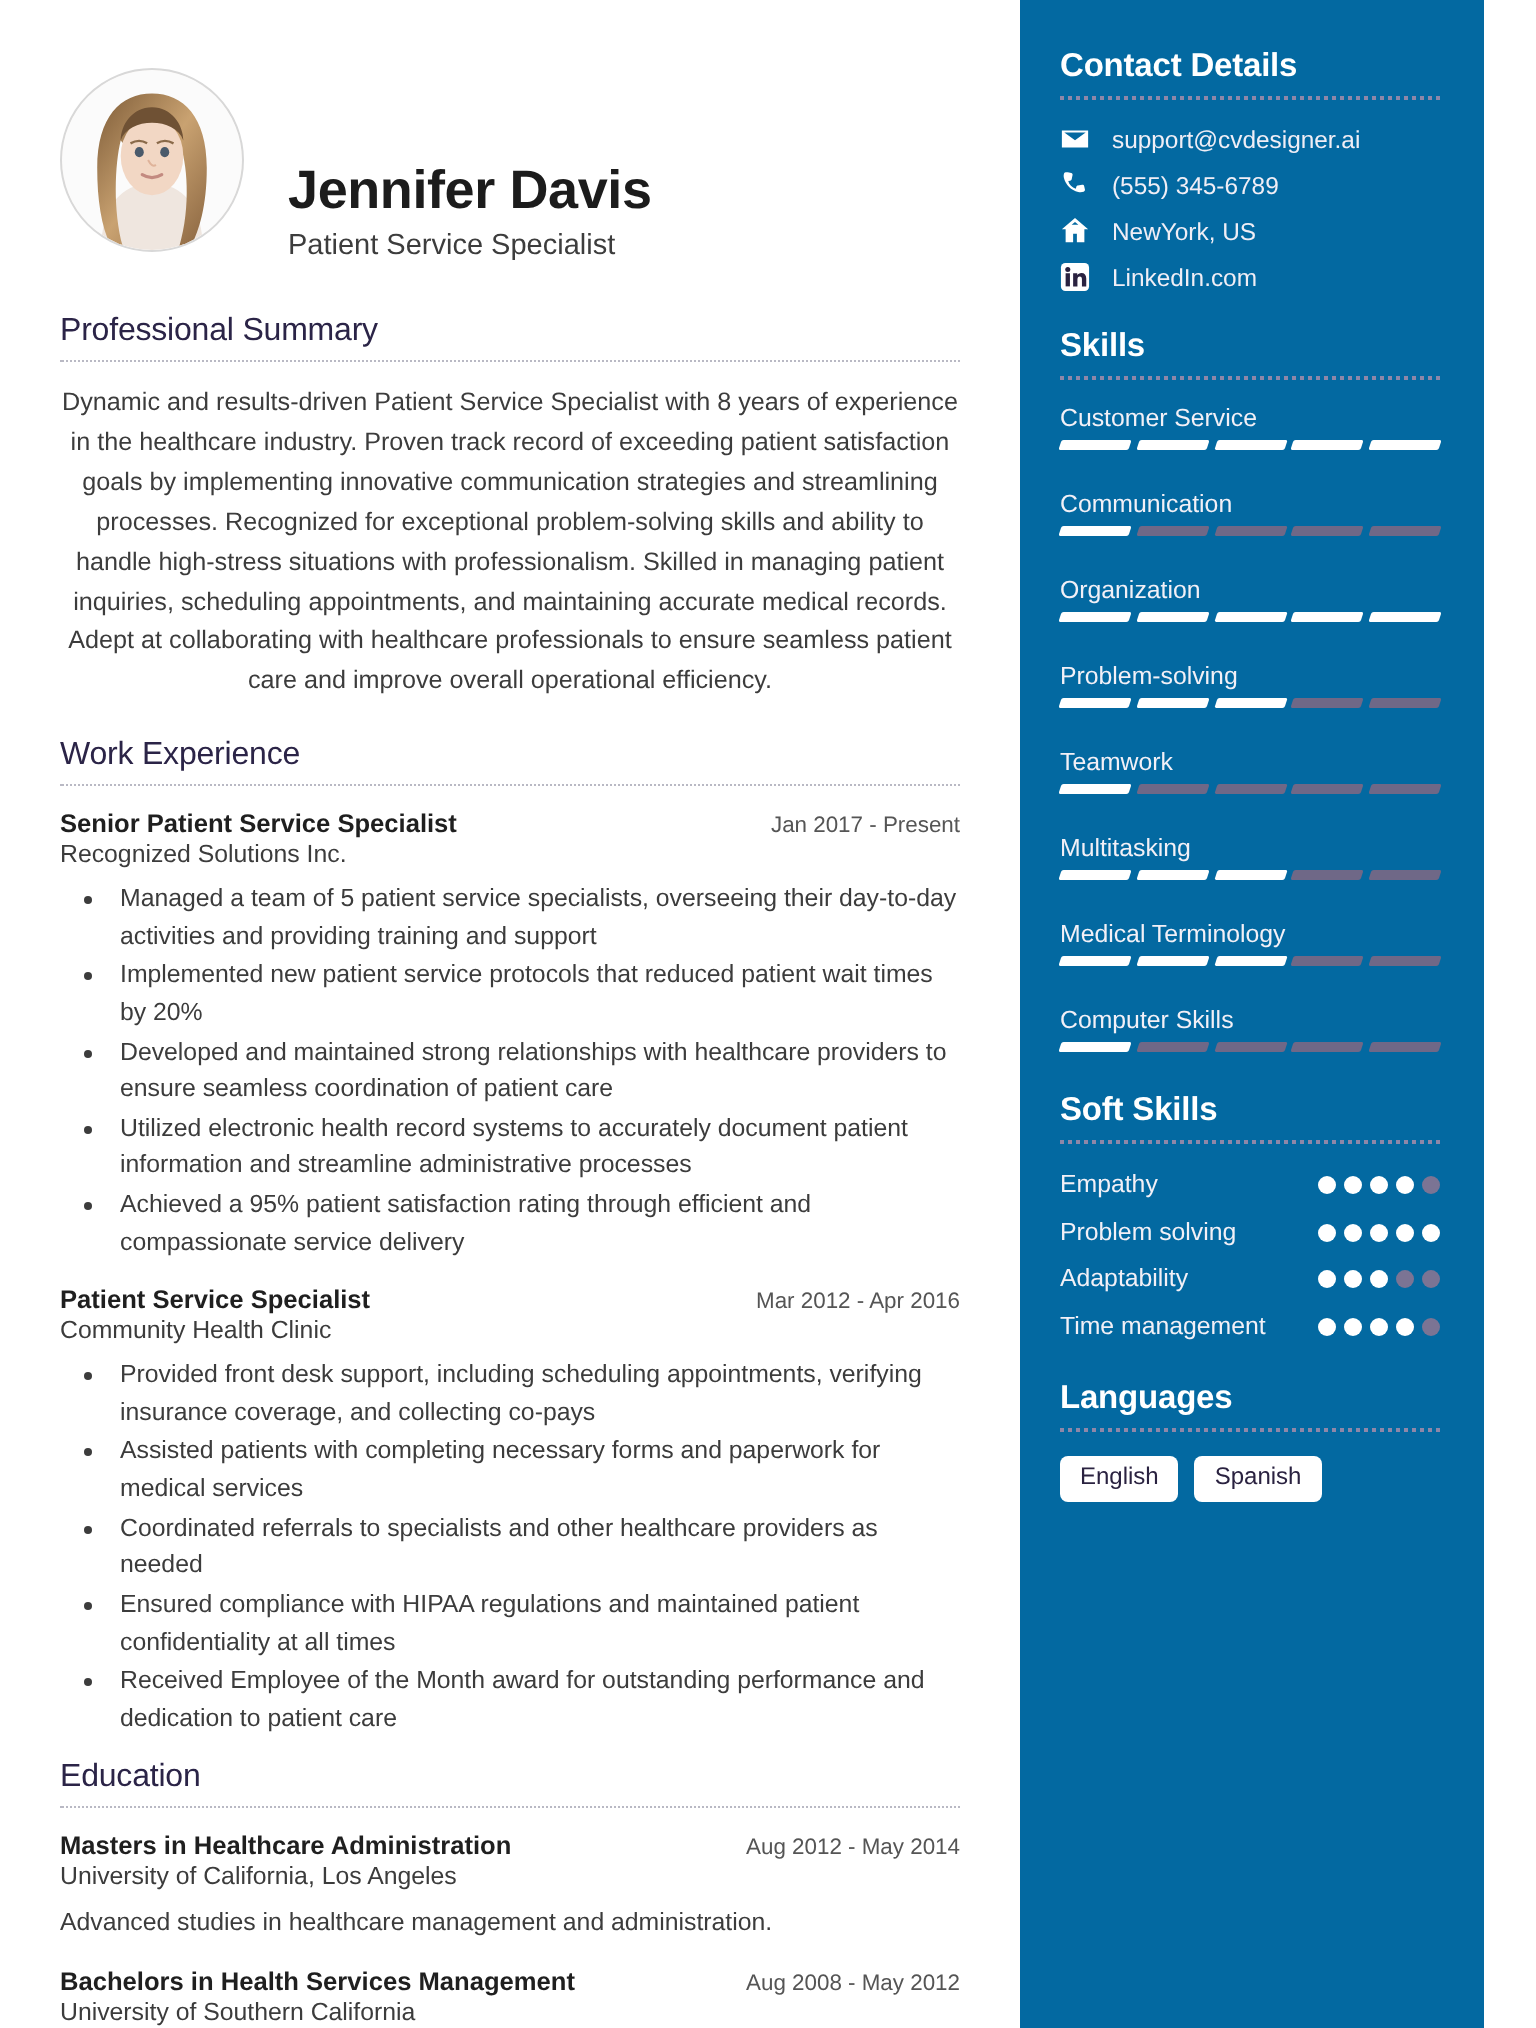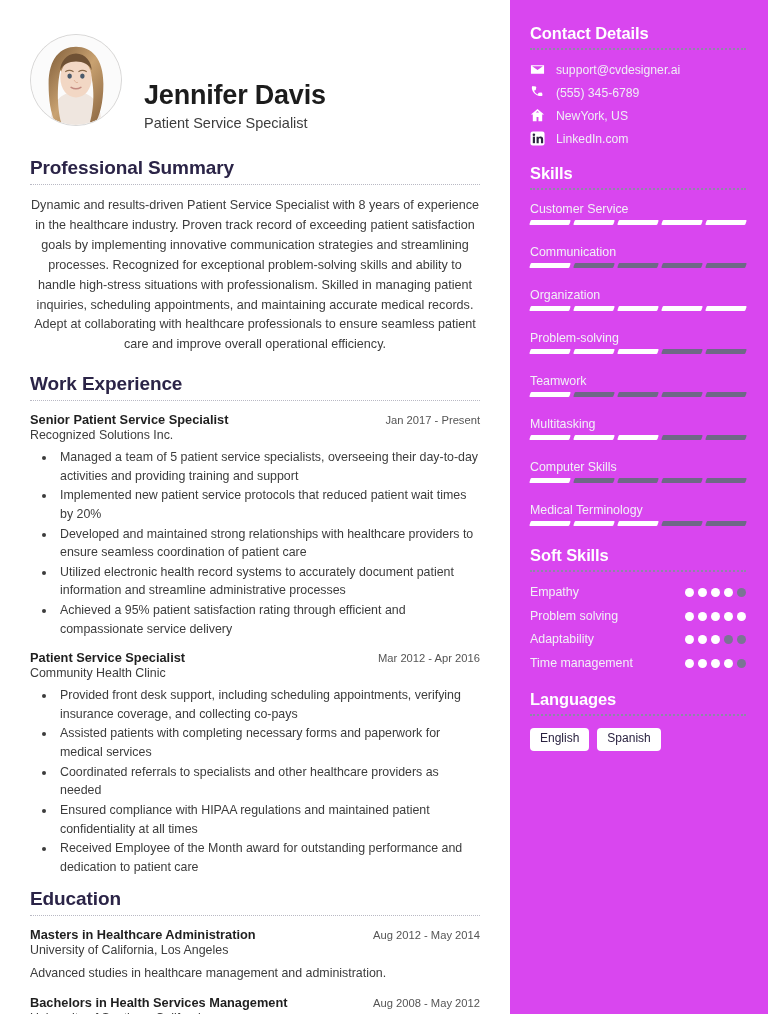--- a/index.html
+++ b/index.html
@@ -55,22 +55,22 @@
     margin-top: 48px;
   }
   .job-title {
     font-size: 14.5px;
     color: #3d3d3d;
     margin-top: 4px;
   }
 
   .section { margin-bottom: 7px; }
   .section-head {
-    font-size: 19px;
-    font-weight: bold;
+    font-size: 16px;
+    font-weight: normal;
     color: #2b2447;
     letter-spacing: -0.1px;
     margin-bottom: 5px;
   }
   .dotted-rule {
     border-top: 1.5px dotted #b9b9c4;
     margin-bottom: 11px;
   }
 
   .summary-text {
@@ -116,23 +116,23 @@
   .bullets li {
     font-size: 12.4px;
     line-height: 1.5;
     color: #3c3c3c;
     margin-bottom: 1px;
     padding-left: 4px;
   }
 
   
   .sidebar {
-    width: 258px;
+    width: 232px;
     height: 1014px;
-    background: #d946ef;
+    background: #0369a1;
     padding: 24px 22px 0 20px;
     color: #ffffff;
     overflow: hidden;
   }
   .side-section { margin-bottom: 18px; }
   .side-head {
     font-size: 16.5px;
     font-weight: bold;
     color: #ffffff;
     letter-spacing: -0.1px;
@@ -430,35 +430,35 @@
             <div class="skill-label">Multitasking</div>
             <div class="skill-bar">
               <span class="seg on"></span>
               <span class="seg on"></span>
               <span class="seg on"></span>
               <span class="seg"></span>
               <span class="seg"></span>
             </div>
           </div>
           <div class="skill-block">
+            <div class="skill-label">Medical Terminology</div>
+            <div class="skill-bar">
+              <span class="seg on"></span>
+              <span class="seg on"></span>
+              <span class="seg on"></span>
+              <span class="seg"></span>
+              <span class="seg"></span>
+            </div>
+          </div>
+          <div class="skill-block">
             <div class="skill-label">Computer Skills</div>
             <div class="skill-bar">
               <span class="seg on"></span>
               <span class="seg"></span>
               <span class="seg"></span>
-              <span class="seg"></span>
-              <span class="seg"></span>
-            </div>
-          </div>
-          <div class="skill-block">
-            <div class="skill-label">Medical Terminology</div>
-            <div class="skill-bar">
-              <span class="seg on"></span>
-              <span class="seg on"></span>
-              <span class="seg on"></span>
               <span class="seg"></span>
               <span class="seg"></span>
             </div>
           </div>
         </div>
     </div>
 
     <div class="side-section">
       <div class="side-head">Soft Skills</div>
       <div class="side-rule"></div>

